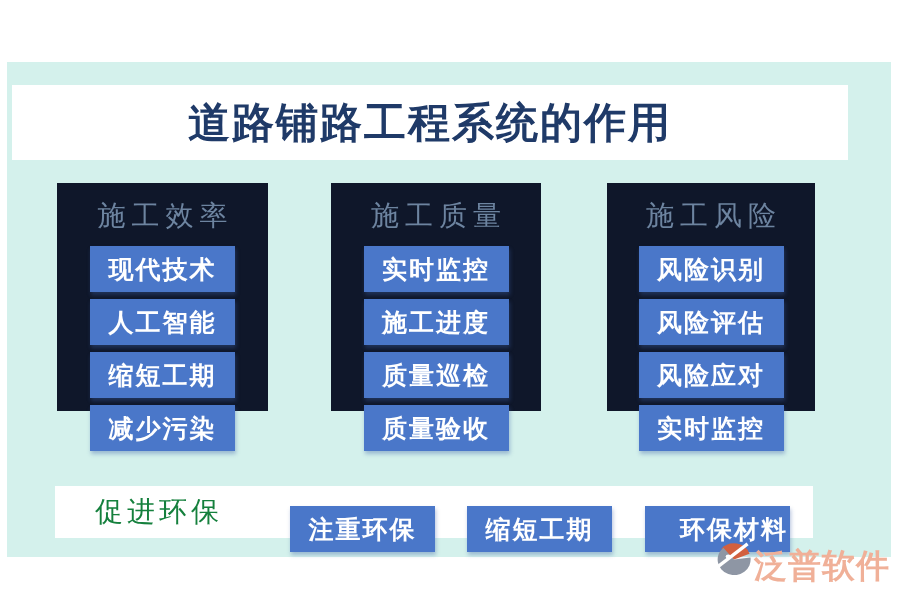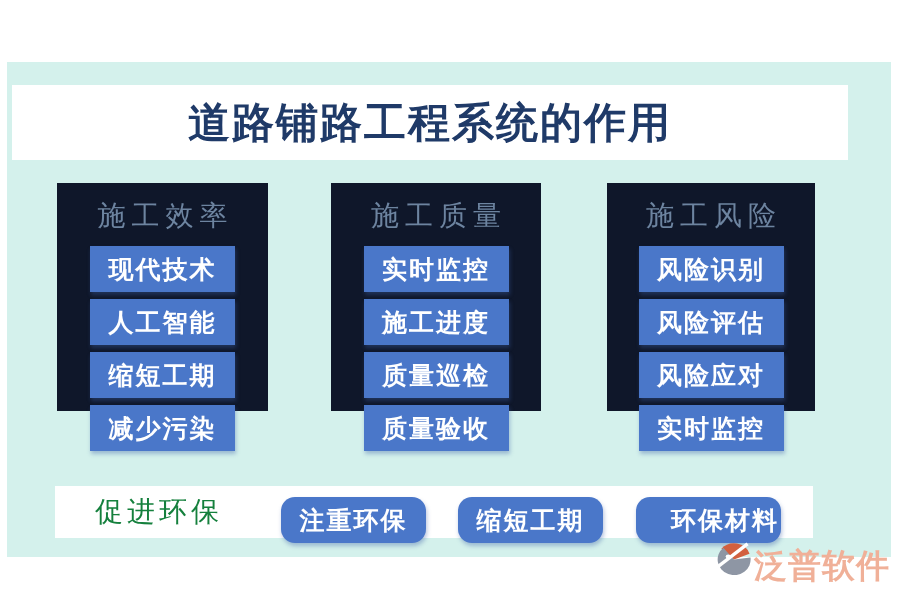--- a/index.html
+++ b/index.html
@@ -82,22 +82,21 @@
     height: 52px;
     line-height: 52px;
     font-size: 28px;
     color: #15803d;
     letter-spacing: 4px;
     white-space: nowrap;
   }
   .strip-tile {
     position: absolute;
     top: 3px;
-    margin: 8px;
-    border-radius: 14px;
+    margin: 17px;
   }
   .strip-tile-1 { left: 218px; }
   .strip-tile-2 { left: 395px; }
   .strip-tile-3 { left: 573px; padding-left: 33px; }
   .logo {
     position: absolute;
     right: 10px; bottom: 11px;
     text-align: right;
   }
   .logo-row {

